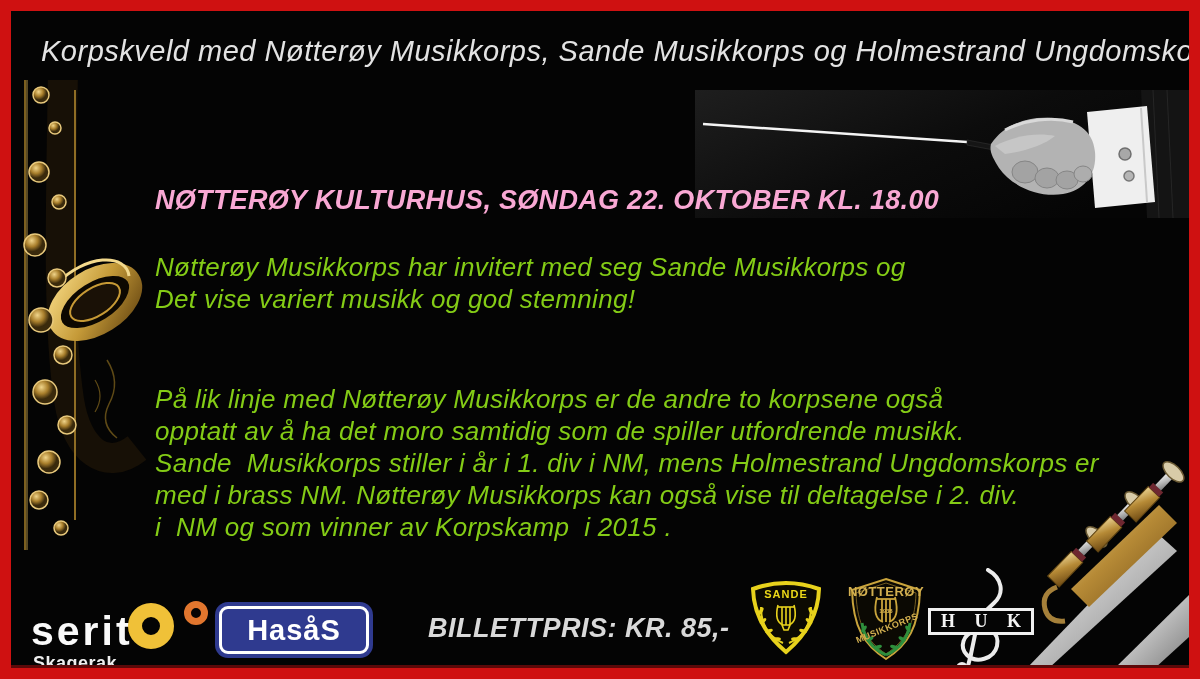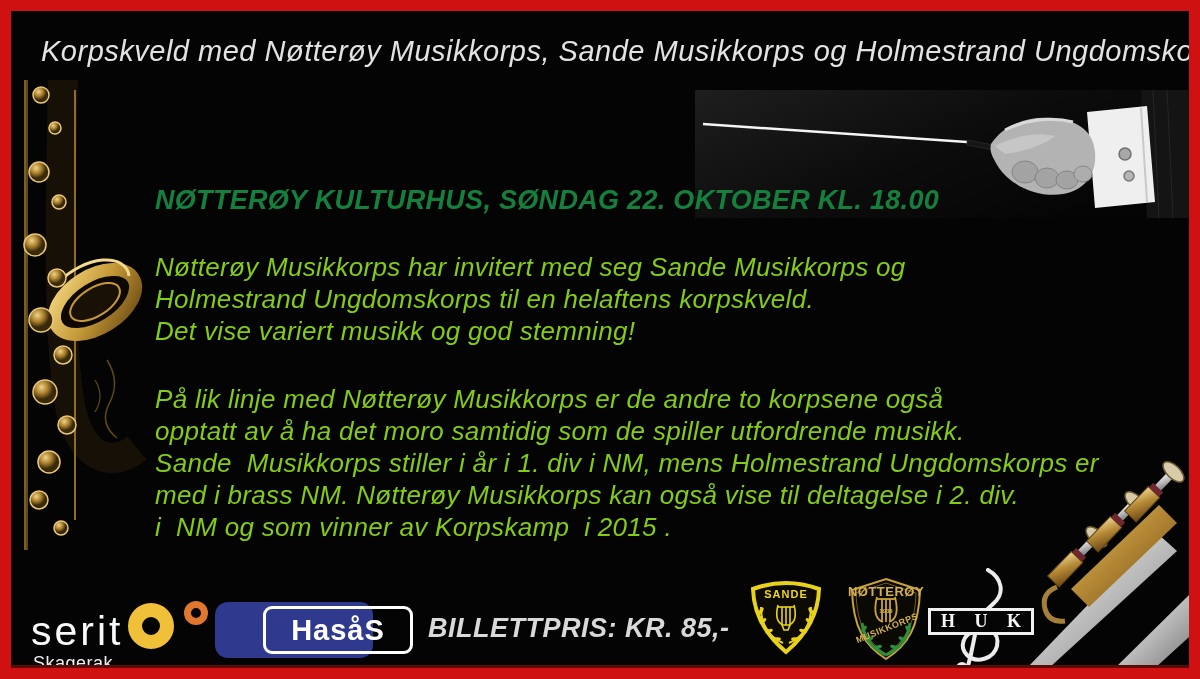--- a/index.html
+++ b/index.html
@@ -5,44 +5,44 @@
   html,body{margin:0;padding:0;background:#222;}
   .poster{position:relative;width:1200px;height:679px;background:#cf1111;font-family:"Liberation Sans",sans-serif;overflow:hidden;}
   .canvas{position:absolute;left:11px;top:11px;width:1178px;height:657px;background:#040404;overflow:hidden;}
   .canvas::after{content:"";position:absolute;left:0;bottom:0;width:100%;height:3px;background:#5c0909;}
 
   .headline{position:absolute;left:30px;top:24px;width:1140px;text-align:center;
     font-style:italic;font-size:29px;color:#e3e3e3;letter-spacing:.5px;white-space:pre;}
   .title{position:absolute;left:144px;top:84px;font-style:italic;font-weight:bold;
     font-size:50px;color:#f5f5f5;letter-spacing:1px;white-space:pre;}
   .subtitle{position:absolute;left:144px;top:174px;font-style:italic;font-weight:bold;
-    font-size:27px;color:#15803d;letter-spacing:.3px;white-space:pre;}
+    font-size:27px;color:#f9a8d4;letter-spacing:.3px;white-space:pre;}
   .para{position:absolute;left:144px;font-style:italic;font-size:26px;color:#84cc16;
     line-height:32px;letter-spacing:.3px;}
   .para div{white-space:pre;}
   .p1{top:240px;}
   .p2{top:366px;margin-top:6px;}
 
   .price{position:absolute;left:417px;top:602px;font-style:italic;font-weight:bold;
     font-size:27px;color:#d9d9d9;letter-spacing:.5px;white-space:pre;}
 
   
-  .serit{position:absolute;left:20px;top:588px;width:205px;height:72px;}
+  .serit{position:absolute;left:20px;top:588px;width:205px;height:72px;font-weight:bold;}
   .serit-name{position:absolute;left:0;top:12px;font-size:41px;line-height:1;color:#fafafa;letter-spacing:3px;}
   .serit-region{position:absolute;left:2px;top:54px;font-size:18px;color:#eeeeee;letter-spacing:.5px;}
   .ring-big{position:absolute;left:97px;top:4px;width:46px;height:46px;box-sizing:border-box;
     border:14px solid #f0c138;border-radius:50%;}
   .ring-small{position:absolute;left:153px;top:2px;width:24px;height:24px;box-sizing:border-box;
     border:7px solid #e1762e;border-radius:50%;}
 
   
   .hasas{position:absolute;left:204px;top:591px;width:158px;height:56px;box-sizing:border-box;
     background:#2f3a8f;border-radius:13px;padding:4px;}
   .hasas-inner{box-sizing:border-box;width:100%;height:100%;border:3px solid #ffffff;border-radius:9px;
-    display:flex;align-items:center;justify-content:center;margin-left:44px;}
+    display:flex;align-items:center;justify-content:center;}
   .hasas-inner span{font-weight:bold;font-size:29px;color:#ffffff;letter-spacing:1px;}
 
   
   .sande{position:absolute;left:736px;top:568px;width:78px;height:76px;}
   .notteroy{position:absolute;left:835px;top:566px;width:80px;height:84px;}
   .logo-label{position:absolute;width:100%;text-align:center;font-weight:bold;}
   .sande-label{top:9px;font-size:11px;color:#ecd818;letter-spacing:1px;}
   .nmk-top{top:7px;font-size:13px;color:#d3b050;letter-spacing:.5px;}
   .nmk-year{top:31px;font-size:6px;color:#d3b050;}
   .nmk-mid{top:46px;left:1px;font-size:9px;color:#d3b050;transform:rotate(-22deg);letter-spacing:.5px;}
@@ -167,21 +167,20 @@
       <polygon points="96,209 170,136 170,178 136,209" fill="url(#silverG)"></polygon>
       <path d="M38,128 q-16,6 -12,22 q4,14 20,12" stroke="#a5803a" stroke-width="5" fill="none"></path>
     </svg>
 
     <div class="headline">Korpskveld med Nøtterøy Musikkorps, Sande Musikkorps og Holmestrand Ungdomskorps</div>
 
     <div class="subtitle">NØTTERØY KULTURHUS, SØNDAG 22. OKTOBER KL. 18.00</div>
 
     <div class="para p1">
       <div>Nøtterøy Musikkorps har invitert med seg Sande Musikkorps og</div>
-      <div>Holmestrand Ungdomskorps til en helaftens korpskveld.</div>
       <div>Det vise variert musikk og god stemning!</div>
     </div>
 
     <div class="para p2">
       <div>På lik linje med Nøtterøy Musikkorps er de andre to korpsene også</div>
       <div>opptatt av å ha det moro samtidig som de spiller utfordrende musikk.</div>
       <div>Sande  Musikkorps stiller i år i 1. div i NM, mens Holmestrand Ungdomskorps er</div>
       <div>med i brass NM. Nøtterøy Musikkorps kan også vise til deltagelse i 2. div.</div>
       <div>i  NM og som vinner av Korpskamp  i 2015 .</div>
     </div>

